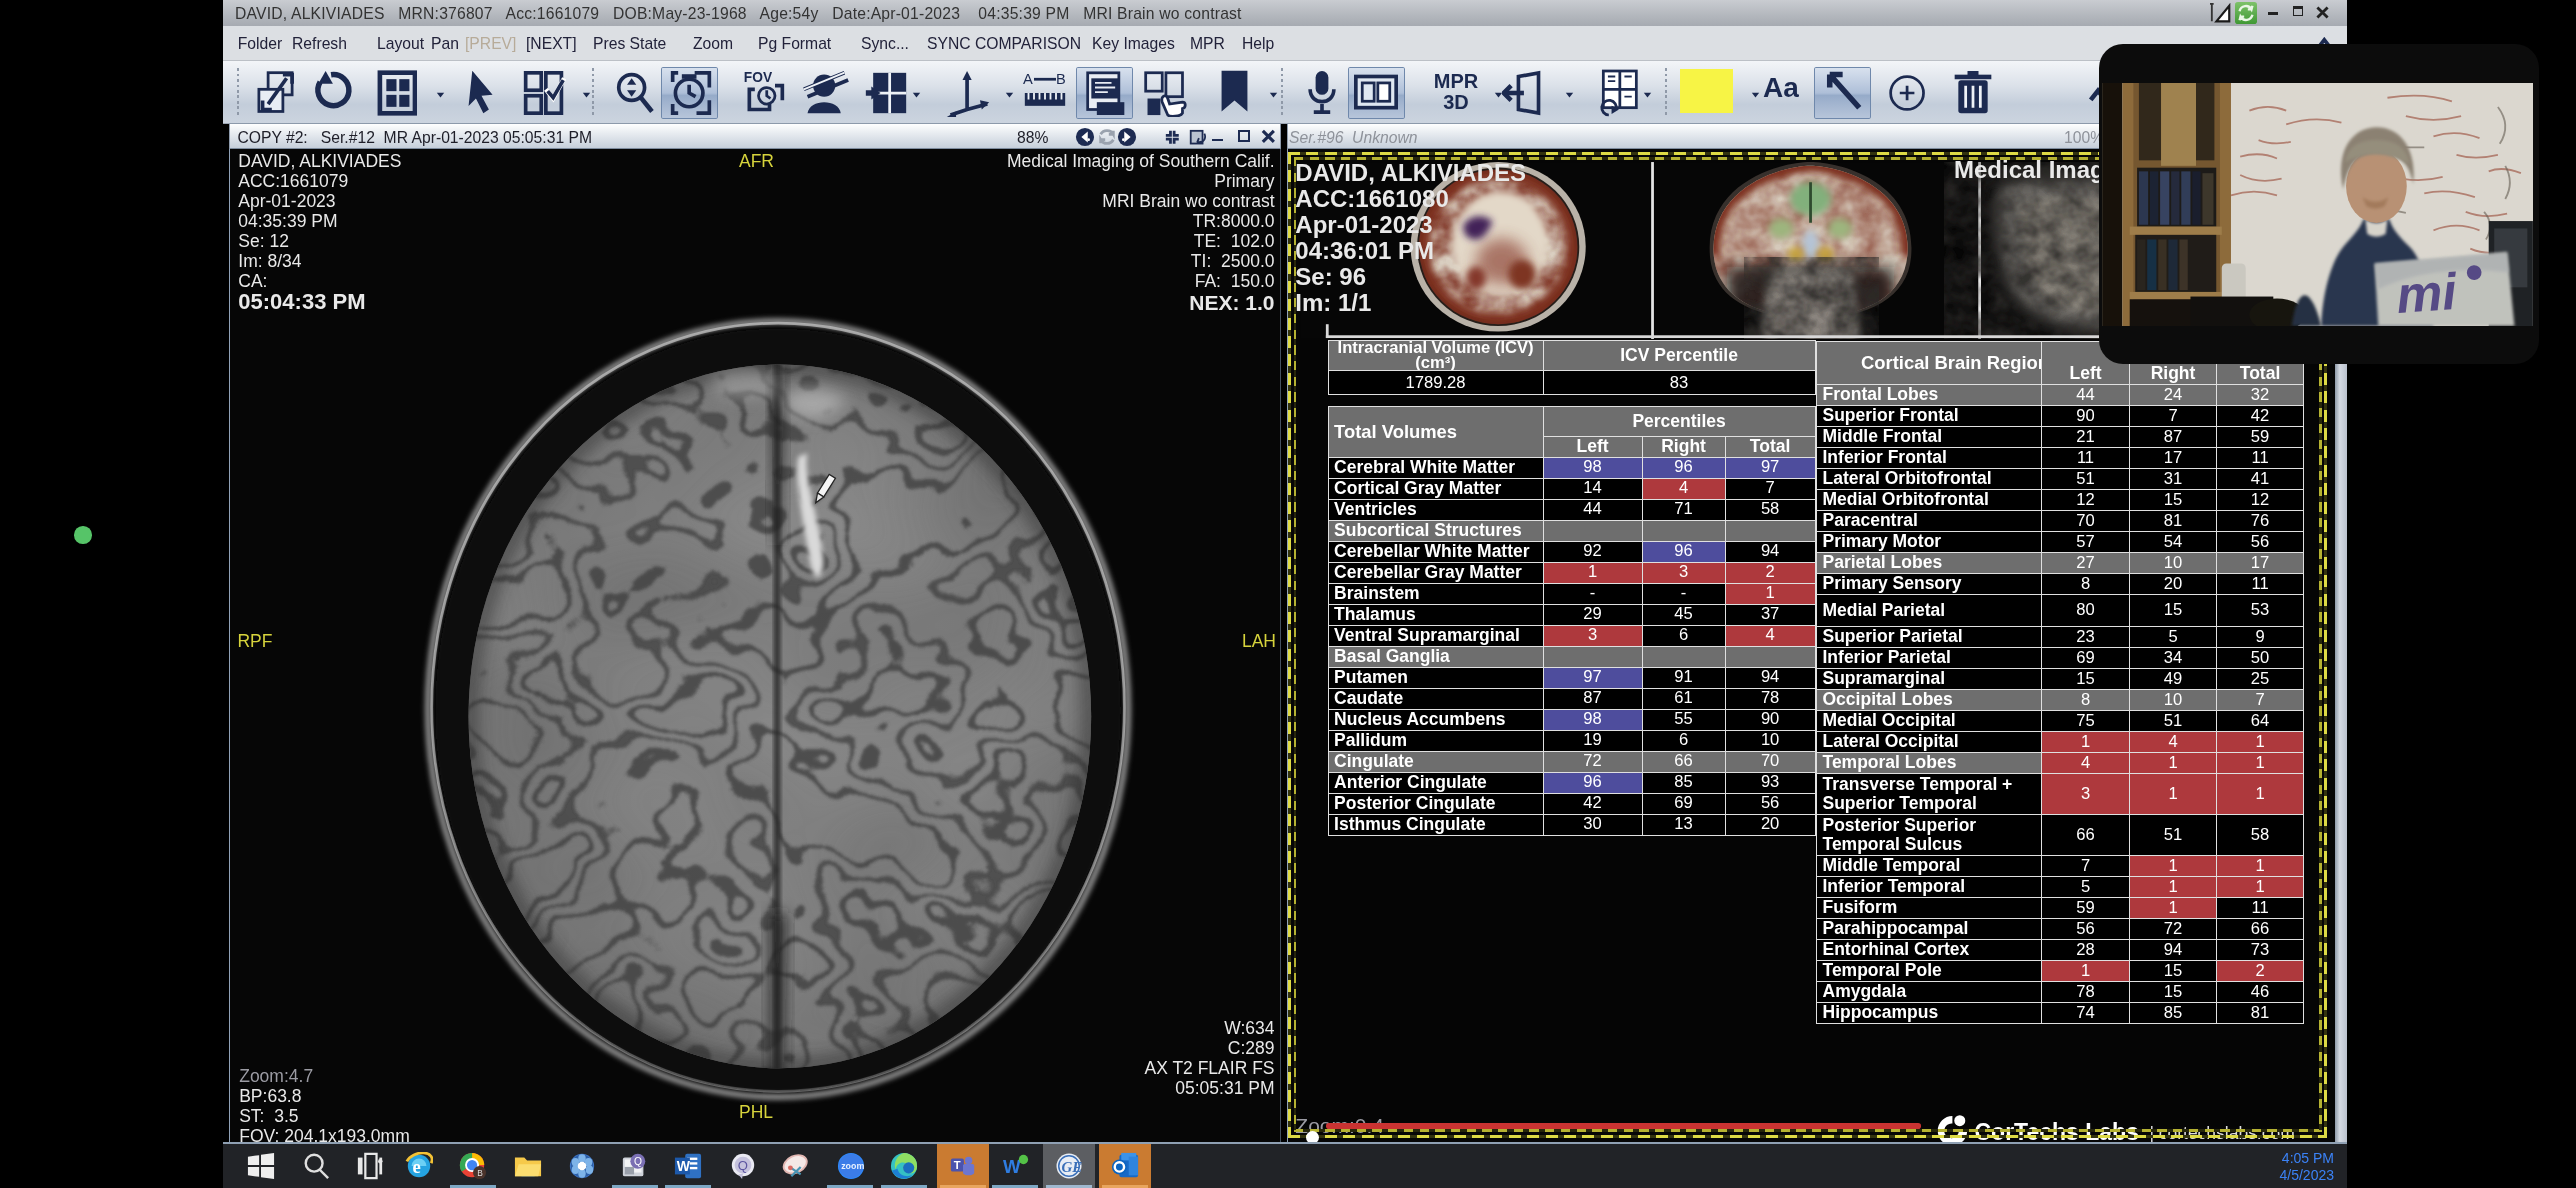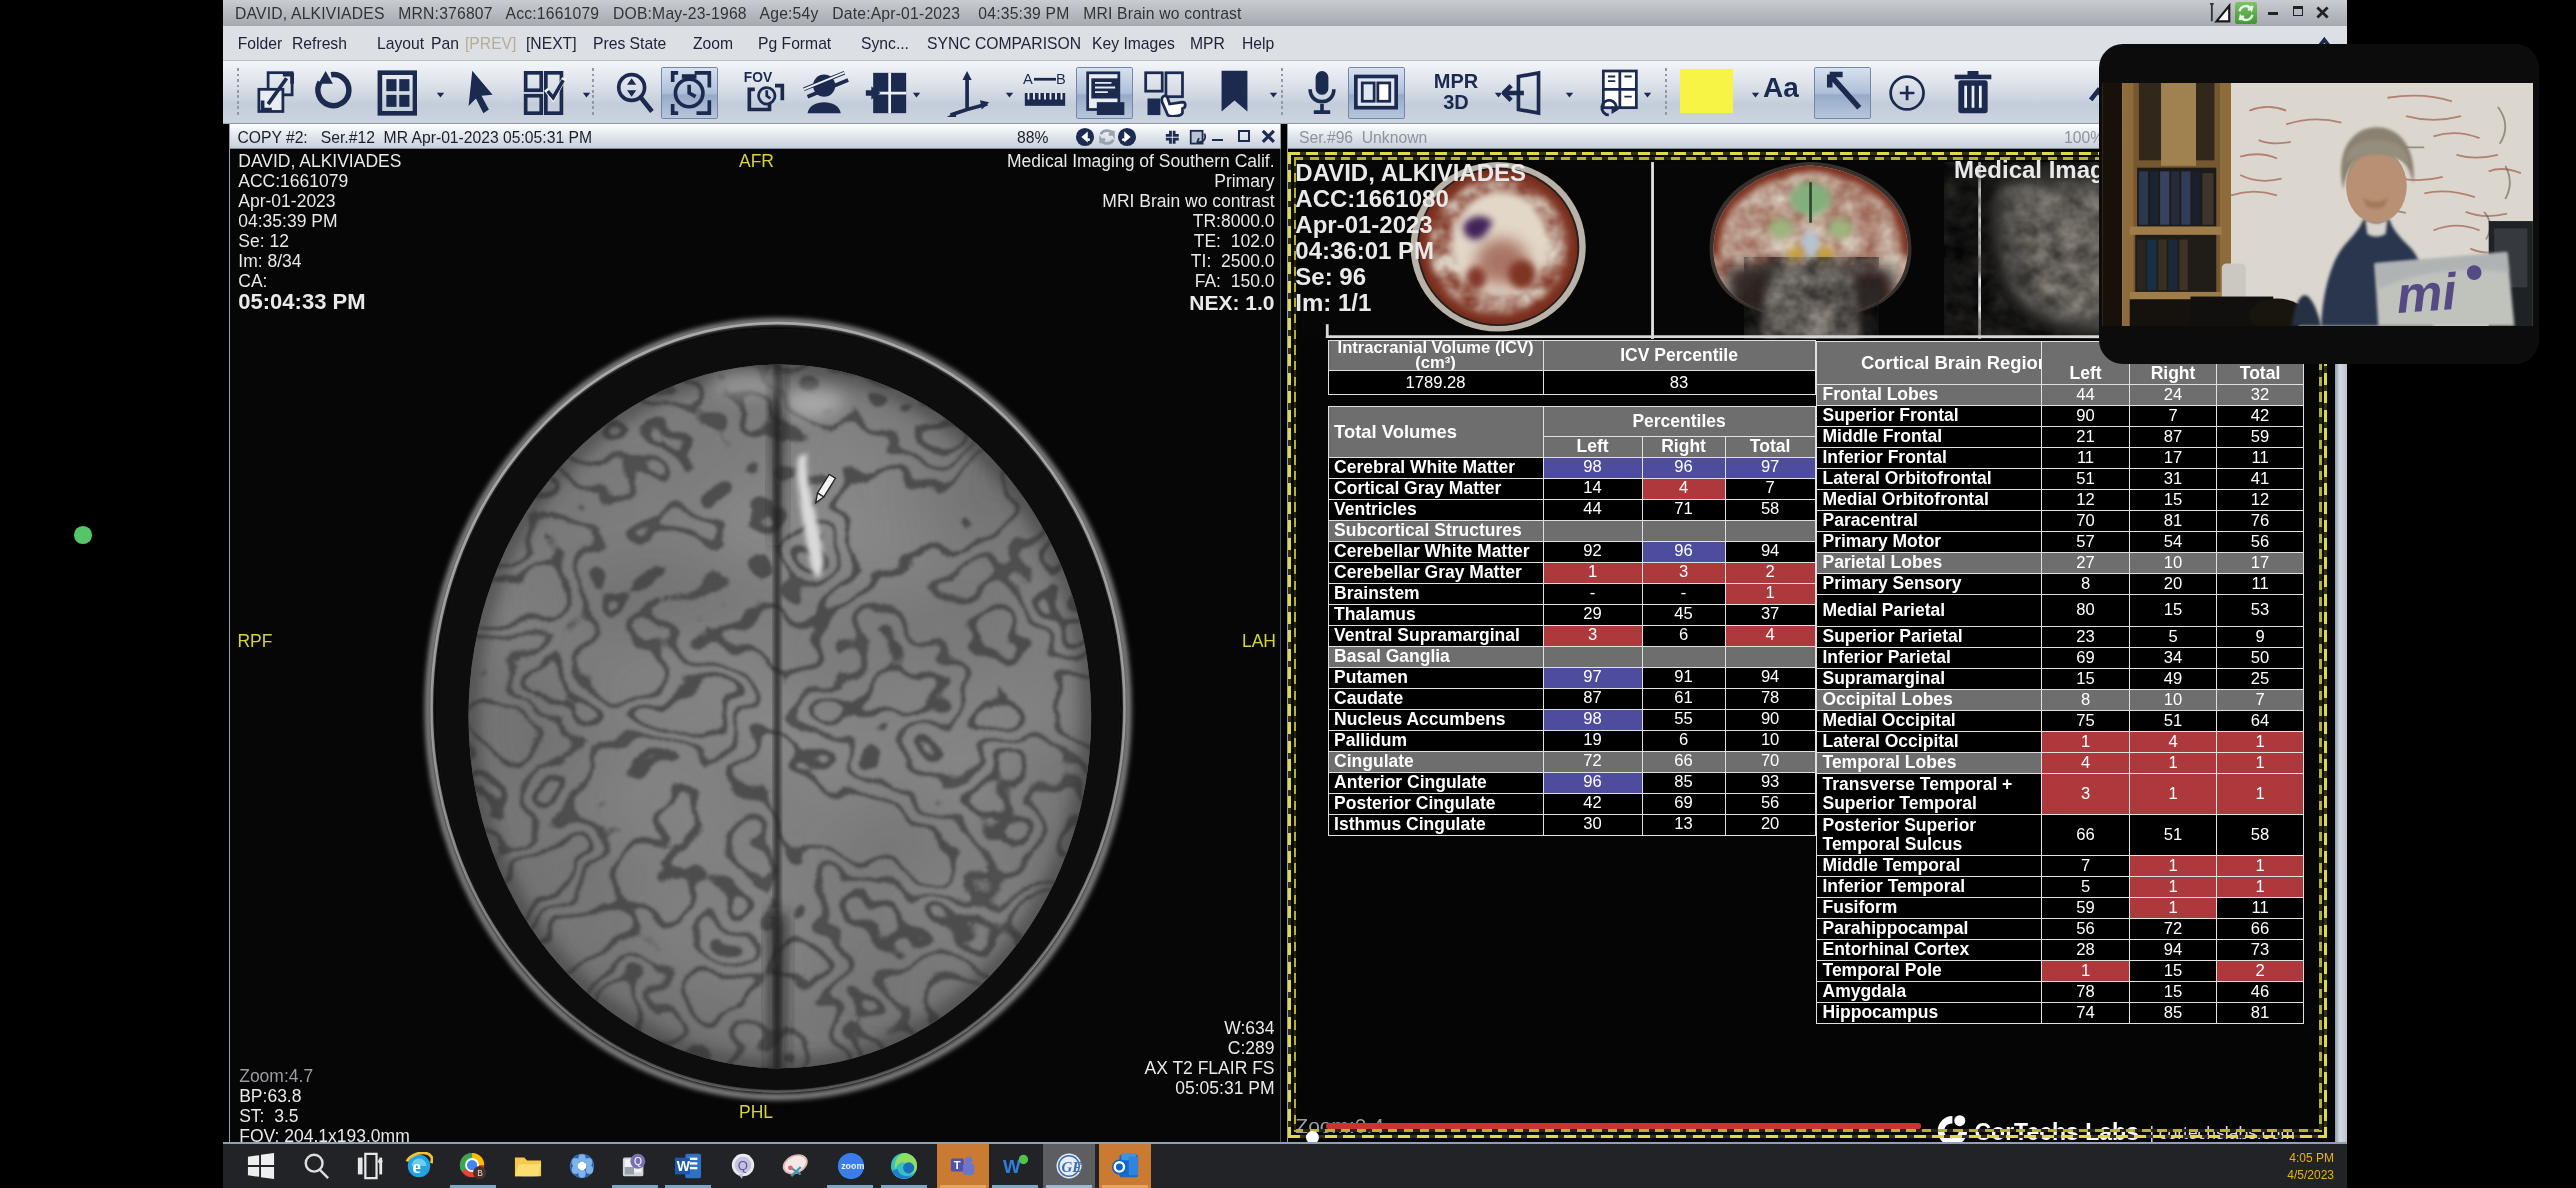--- a/index.html
+++ b/index.html
@@ -366,21 +366,21 @@
     <div class="ol" style="left:9.2px;top:937px;">BP:63.8
 ST:&nbsp;&nbsp;3.5
 FOV: 204.1x193.0mm</div>
     <div class="ol olr" style="right:5.5px;top:869px;">W:634
 C:289
 AX T2 FLAIR FS
 05:05:31 PM</div>
 </div>
 
 <div class="abs vpt" style="left:1287px;top:123px;width:1057px;">
-  <span class="txt" style="left:11px;color:#8e929a;">Ser.#96&nbsp; Unknown</span>
+  <span class="txt" style="left:1px;color:#8e929a;font-style:italic;">Ser.#96&nbsp; Unknown</span>
   <span class="txt" style="left:776px;color:#8e929a;">100%</span>
 </div>
 <div class="abs vpbody" style="left:1287px;top:149px;width:1060px;height:993px;border-left:1.8px solid #90a2b8;">
   <div class="abs" style="right:0;top:0;width:12px;height:993px;background:linear-gradient(90deg,#8e9aa9,#d4dae2 40%,#bac2cd);"></div>
   <div class="abs" style="left:11px;top:11px;width:1030px;height:967px;background:#050505;">
 
 <svg class="abs" style="left:1.8px;top:1.8px" width="1032" height="177" viewBox="0 0 1120 192">
 <defs>
  <filter id="blob" x="-60%" y="-60%" width="220%" height="220%">
             <feGaussianBlur stdDeviation="4"></feGaussianBlur>
@@ -930,21 +930,21 @@
     <div class="abs" style="left:823px;top:41px;width:46px;height:2.8px;background:#9fb8cf;"></div>
     <div class="abs" style="left:876px;top:0;width:52px;height:44px;background:#ca7b31;"></div>
     <svg class="abs" style="left:888px;top:8.3px" width="28" height="28" viewBox="0 0 30 30">
       <rect x="9" y="3" width="20" height="24" rx="2" fill="#1769c6"></rect>
       <rect x="11" y="1" width="16" height="8" fill="#3c93e8"></rect>
       <rect x="19" y="5" width="10" height="20" fill="#2f84dd"></rect>
 <rect x="1" y="8" width="16" height="16" rx="8" fill="#0b64c0"></rect>
       <circle cx="9" cy="16" r="5" fill="none" stroke="#fff" stroke-width="2.6"></circle>
     </svg>
     <div class="abs" style="left:879px;top:41px;width:46px;height:2.8px;background:#e8a55e;"></div>
-    <div class="abs" style="right:13px;top:5.5px;width:111px;text-align:right;color:#eab308;font-size:12px;line-height:17.5px;">4:05 PM<br>4/5/2023</div>
+    <div class="abs" style="right:13px;top:5.5px;width:111px;text-align:right;color:#3b82f6;font-size:14px;line-height:17.5px;">4:05 PM<br>4/5/2023</div>
   </div>
 
 <div class="abs" style="left:74px;top:526px;width:17.5px;height:17.5px;border-radius:50%;background:#56c468;"></div>
 
 <div class="abs wc" style="left:2099px;top:44px;width:440px;height:320px;"></div>
 <div class="abs" style="left:2102px;top:83px;width:431px;height:243px;overflow:hidden;background:#ddd8d0;filter:blur(0.7px);">
   <svg width="431" height="243" viewBox="0 0 468 264">
   <defs>
         <filter id="wb" x="-60%" y="-60%" width="220%" height="220%">
           <feGaussianBlur stdDeviation="2"></feGaussianBlur>

